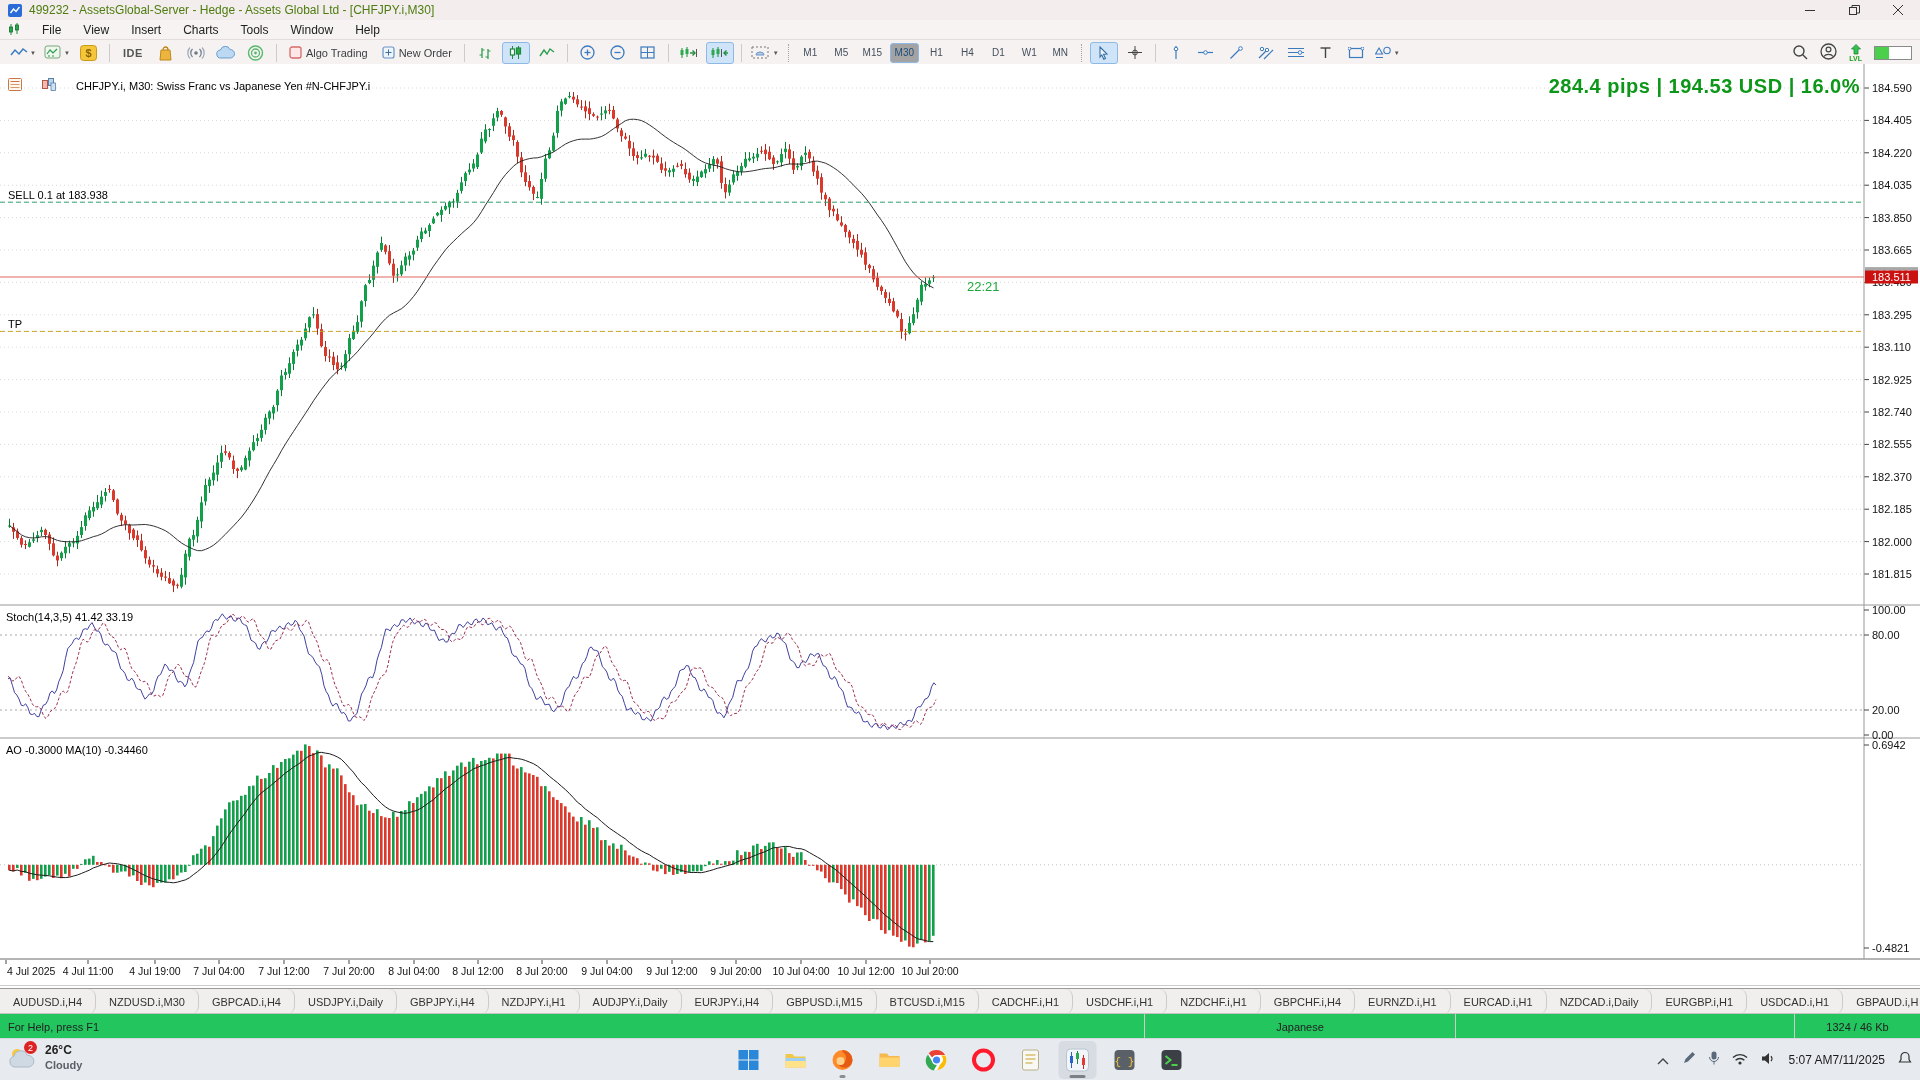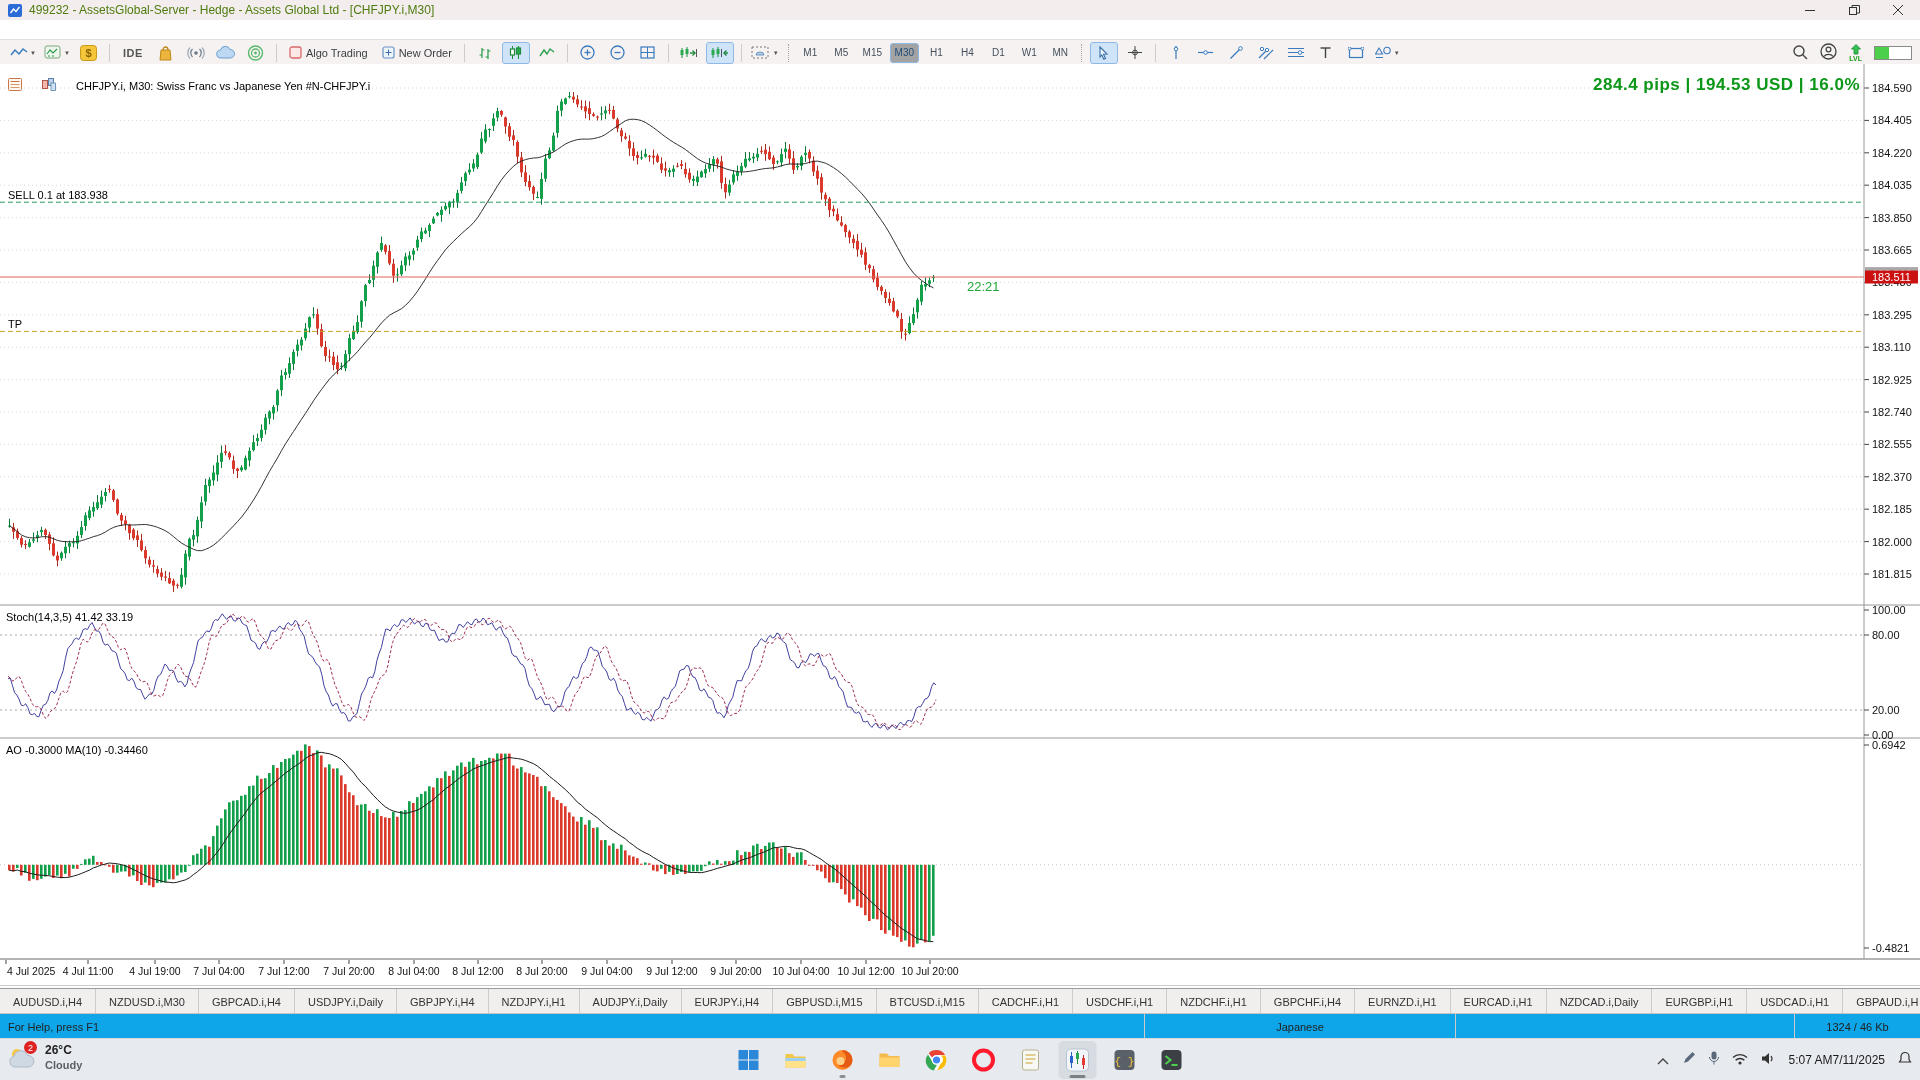--- a/index.html
+++ b/index.html
@@ -33,31 +33,31 @@
   .caret{font-size:6px;color:#555;margin-left:2px;}
   .tb-right{position:absolute;right:8px;top:0;height:25px;display:flex;align-items:center;gap:12px;}
   .lvl-bar{width:36px;height:12px;border:1px solid #8a8a8a;background:#fff;position:relative;}
   .lvl-fill{position:absolute;left:0;top:0;bottom:0;background:#4cd04c;}
   .lvl-wrap{display:flex;flex-direction:column;align-items:center;line-height:7px;}
   .lvl-txt{font-size:7px;color:#18a018;font-weight:bold;}
   
   #chart-svg{position:absolute;left:0;top:64px;}
   .symbol-label{position:absolute;left:8px;top:78px;display:flex;align-items:center;gap:20px;
                 font-size:11px;color:#000;}
-  .profit-display{position:absolute;right:60px;top:75px;font-size:17px;font-weight:bold;
+  .profit-display{position:absolute;right:60px;top:75px;font-size:20px;font-weight:bold;
                   color:#0c9718;letter-spacing:0.5px;}
   .pane-label{position:absolute;left:6px;font-size:11px;color:#000;}
   .countdown{position:absolute;left:967px;top:279px;font-size:13px;color:#1fa838;}
   
   .tabsbar{position:absolute;left:0;top:988px;width:1920px;height:25px;background:#f1eeee;
            border-top:1px solid #9a9a9a;display:flex;align-items:stretch;font-size:11px;color:#333;}
   .sym-tab{display:flex;align-items:center;justify-content:center;padding:0 13px;
-           border-right:1px solid #cfc9c9;white-space:nowrap;}
+           border-right:1px solid #cfc9c9;white-space:nowrap;border-radius:8px;}
   
-  .statusbar{position:absolute;left:0;top:1013px;width:1920px;height:25px;background:#0ea5e9;
+  .statusbar{position:absolute;left:0;top:1013px;width:1920px;height:25px;background:#22c55e;
              border-top:1px solid #c8c2c2;display:flex;align-items:center;font-size:11px;color:#222;}
   .sb-seg{height:100%;display:flex;align-items:center;border-right:1px solid #cfc9c9;}
   
   .taskbar{position:absolute;left:0;top:1038px;width:1920px;height:42px;background:#e7eaef;
            border-top:1px solid #d4d7dc;}
   .weather{position:absolute;left:8px;top:4px;display:flex;align-items:center;gap:7px;}
   .weather-text{display:flex;flex-direction:column;line-height:15px;font-size:12px;color:#222;font-weight:bold;}
   .weather-cond{color:#5a5f66;font-size:11px;}
   .wx-badge{position:absolute;left:16px;top:-4px;width:13px;height:13px;border-radius:50%;
             background:#d22; color:#fff;font-size:9px;display:flex;align-items:center;justify-content:center;}
@@ -99,20 +99,39 @@
         </div>
       <div class="win-btn">
           <svg width="10" height="10">
             <line x1="0" y1="0" x2="10" y2="10" stroke="#333"></line>
             <line x1="10" y1="0" x2="0" y2="10" stroke="#333"></line>
           </svg>
         </div>
     </div>
   </div>
 
+  <div class="menubar">
+    <span class="child-ico">
+      <svg width="13" height="13">
+          <line x1="3" y1="1" x2="3" y2="12" stroke="#1d8a3c"></line>
+          <rect x="1.5" y="4" width="3" height="5" fill="#27a84a" stroke="#156b2d" stroke-width="0.8"></rect>
+          <line x1="9" y1="0" x2="9" y2="11" stroke="#1d8a3c"></line>
+          <rect x="7.5" y="2" width="3" height="5" fill="#27a84a" stroke="#156b2d" stroke-width="0.8"></rect>
+        </svg>
+    </span>
+    <div id="menu-items" style="display:flex;">
+        <div class="menu-item">File</div>
+        <div class="menu-item">View</div>
+        <div class="menu-item">Insert</div>
+        <div class="menu-item">Charts</div>
+        <div class="menu-item">Tools</div>
+        <div class="menu-item">Window</div>
+        <div class="menu-item">Help</div>
+      </div>
+  </div>
 
   <div class="toolbar">
     <div style="width:6px;"></div>
     <div class="tb-btn">
       <svg width="18" height="14">
           <polyline points="1,9 5,4 9,8 13,3 17,6" fill="none" stroke="#3a7bbf" stroke-width="1.5"></polyline>
         </svg>
         <span class="caret">▼</span>
     </div>
     <div class="tb-btn">

